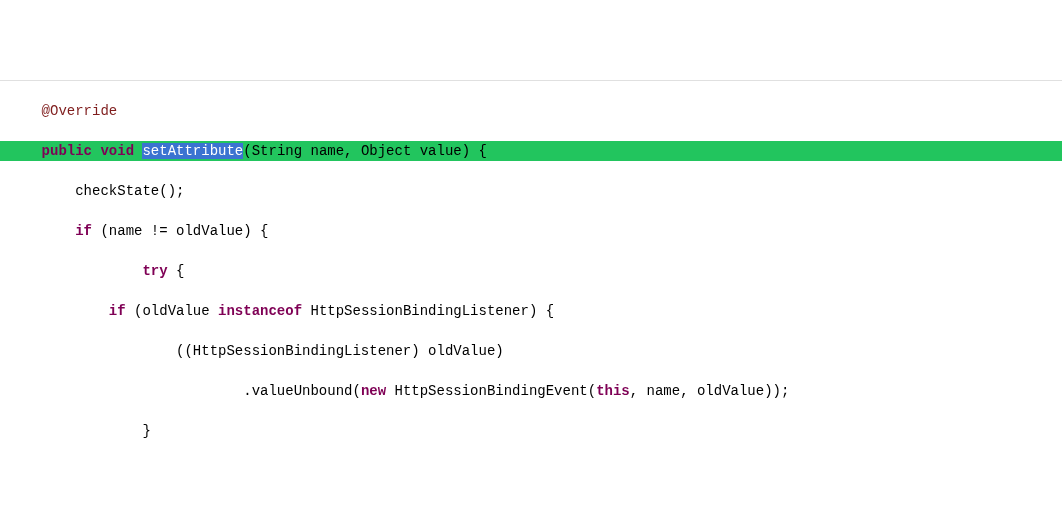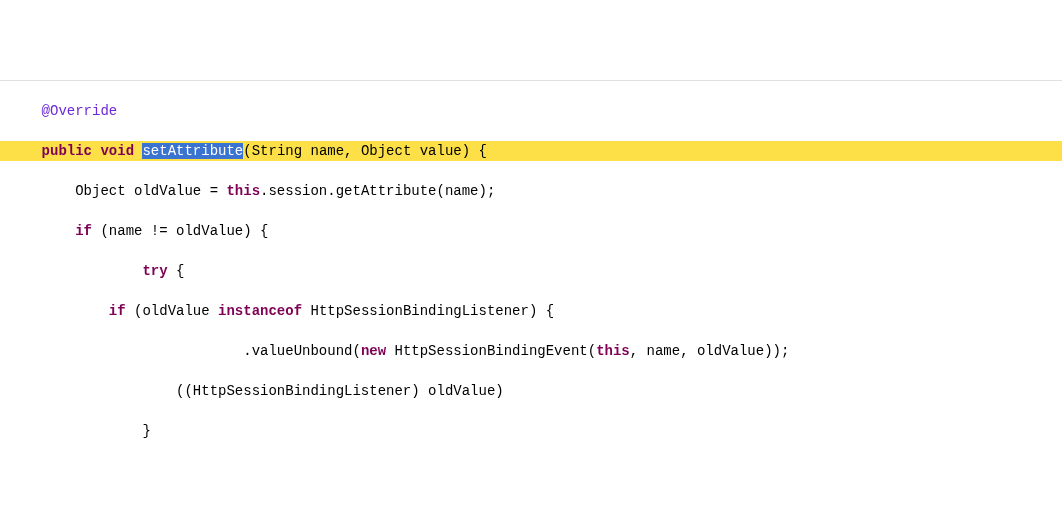--- a/index.html
+++ b/index.html
@@ -16,41 +16,41 @@
   .code-container {
     padding: 0;
     border-top: 1px solid #e0e0e0;
   }
   .line {
     display: block;
     padding: 0 8px;
     min-height: 20px;
   }
   .hl-line {
-    background: #fde047;
+    background: #22c55e;
   }
-  .annotation { color: #6d28d9; }
+  .annotation { color: #7f1d1d; }
   .kw-bold { color: #7f0055; font-weight: bold; }
   .method-decl { color: #000000; background: #3b73d1; color: #ffffff; }
   .plain { color: #000000; }
 </style>
 </head>
 <body>
 
 
 
 <div class="code-container">
 <span class="line">    <span class="annotation">@Override</span></span>
 <span class="line hl-line">    <span class="kw-bold">public</span> <span class="kw-bold">void</span> <span class="method-decl">setAttribute</span><span class="plain">(String name, Object value) {</span></span>
-<span class="line">        <span class="plain">Object oldValue = </span><span class="kw-bold">this</span><span class="plain">.session.getAttribute(name);</span></span>
+<span class="line">        <span class="plain">checkState();</span></span>
 <span class="line">        <span class="kw-bold">if</span><span class="plain"> (name != oldValue) {</span></span>
 <span class="line">                <span class="kw-bold">try</span><span class="plain"> {</span></span>
 <span class="line">            <span class="kw-bold">if</span><span class="plain"> (oldValue </span><span class="kw-bold">instanceof</span><span class="plain"> HttpSessionBindingListener) {</span></span>
+<span class="line">                    <span class="plain">((HttpSessionBindingListener) oldValue)</span></span>
 <span class="line">                            <span class="plain">.valueUnbound(</span><span class="kw-bold">new</span><span class="plain"> HttpSessionBindingEvent(</span><span class="kw-bold">this</span><span class="plain">, name, oldValue));</span></span>
-<span class="line">                    <span class="plain">((HttpSessionBindingListener) oldValue)</span></span>
 <span class="line">                <span class="plain">}</span></span>
 
 
 
 
 
 
 
 
 

